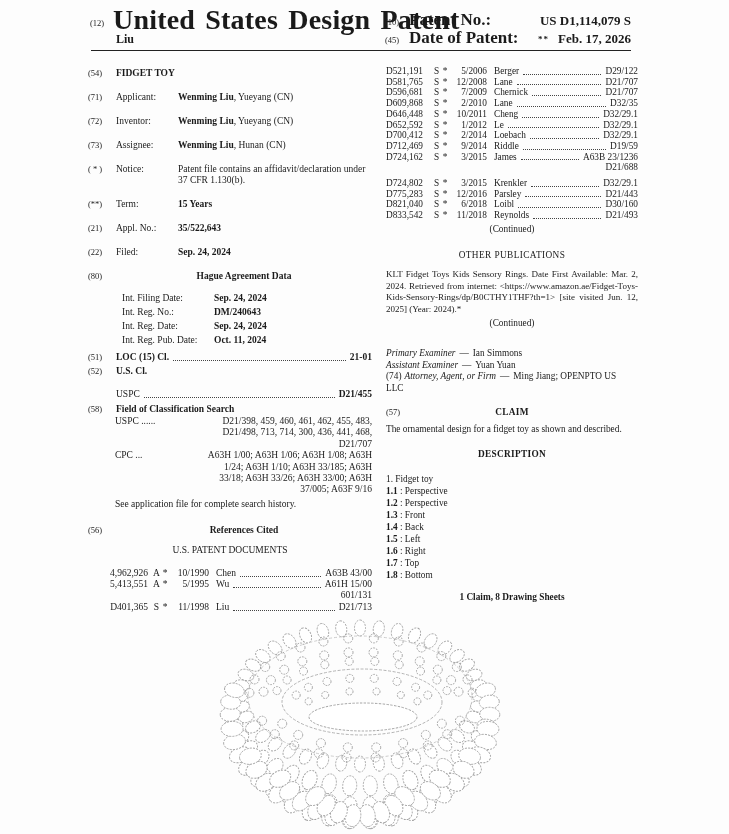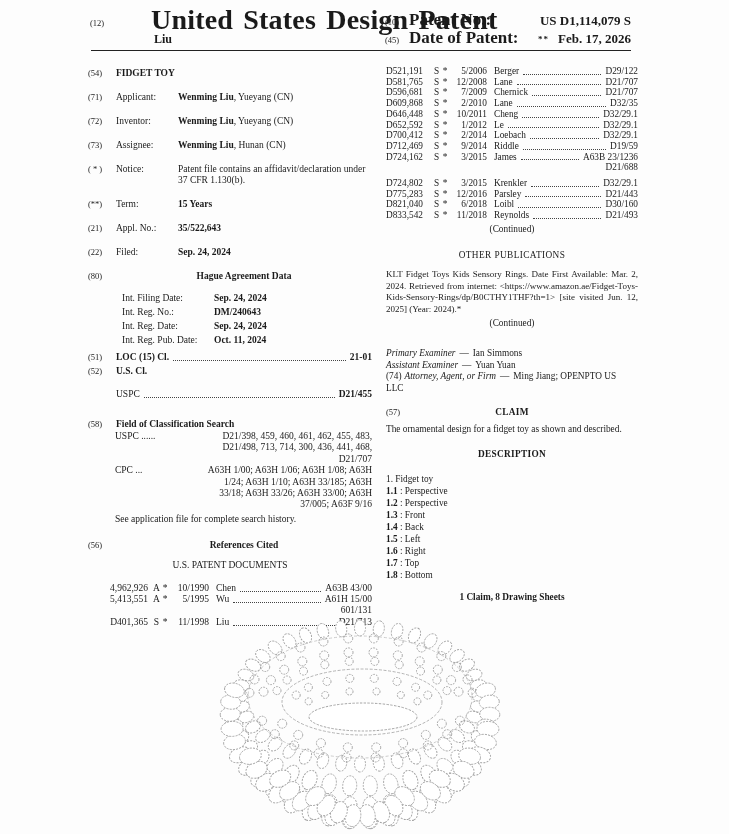--- a/index.html
+++ b/index.html
@@ -4,21 +4,21 @@
 <style>
   html,body{margin:0;padding:0;}
   body{
     width:729px;height:834px;background:#fdfdfd;position:relative;overflow:hidden;
     font-family:"Liberation Serif","DejaVu Serif",serif;color:#1a1a1a;
     -webkit-font-smoothing:antialiased;
   }
   .code{font-size:8.5px;color:#222;}
   .b{font-weight:bold;}
   
-  .hdr-left{position:absolute;left:90px;top:9px;display:flex;align-items:flex-start;gap:38px;}
+  .hdr-left{position:absolute;left:90px;top:9px;display:flex;align-items:flex-start;}
   .hdr-left .code{margin-top:9px;width:23px;}
   .hdr-title{font-size:28px;font-weight:bold;letter-spacing:.2px;word-spacing:3px;line-height:22px;margin:0;}
   .hdr-surname{font-size:12px;font-weight:bold;margin-top:1px;margin-left:3px;}
   .hdr-right{position:absolute;left:385px;top:12px;width:246px;}
   .h-row{display:flex;align-items:baseline;line-height:15px;}
   .h-row .code{width:24px;}
   .h-label{font-weight:bold;font-size:17px;}
   .h-val{margin-left:auto;font-weight:bold;font-size:13px;}
   .stars{font-size:9px;letter-spacing:1px;margin-right:9px;position:relative;top:-1px;}
   .rule{position:absolute;left:91px;top:50px;width:540px;border-top:1.6px solid #222;}
@@ -185,21 +185,21 @@
       <span class="code">(51)</span>
       <span class="b">LOC (15) Cl.</span>
       <span class="leader"></span>
       <span class="b">21-01</span>
     </div>
 
     <div class="fld" style="margin-bottom:12px;">
       <span class="code">(52)</span>
       <span class="b">U.S. Cl.</span>
     </div>
-    <div class="flexline" style="padding-left:28px;margin-bottom:19px;">
+    <div class="flexline" style="padding-left:28px;margin-bottom:4px;">
       <span>USPC</span>
       <span class="leader"></span>
       <span class="b">D21/455</span>
     </div>
 
     <div class="fld fcs" style="margin-bottom:1px;">
       <span class="code">(58)</span>
       <span class="b">Field of Classification Search</span>
     </div>
     <div class="fcs-line fcs-first">

